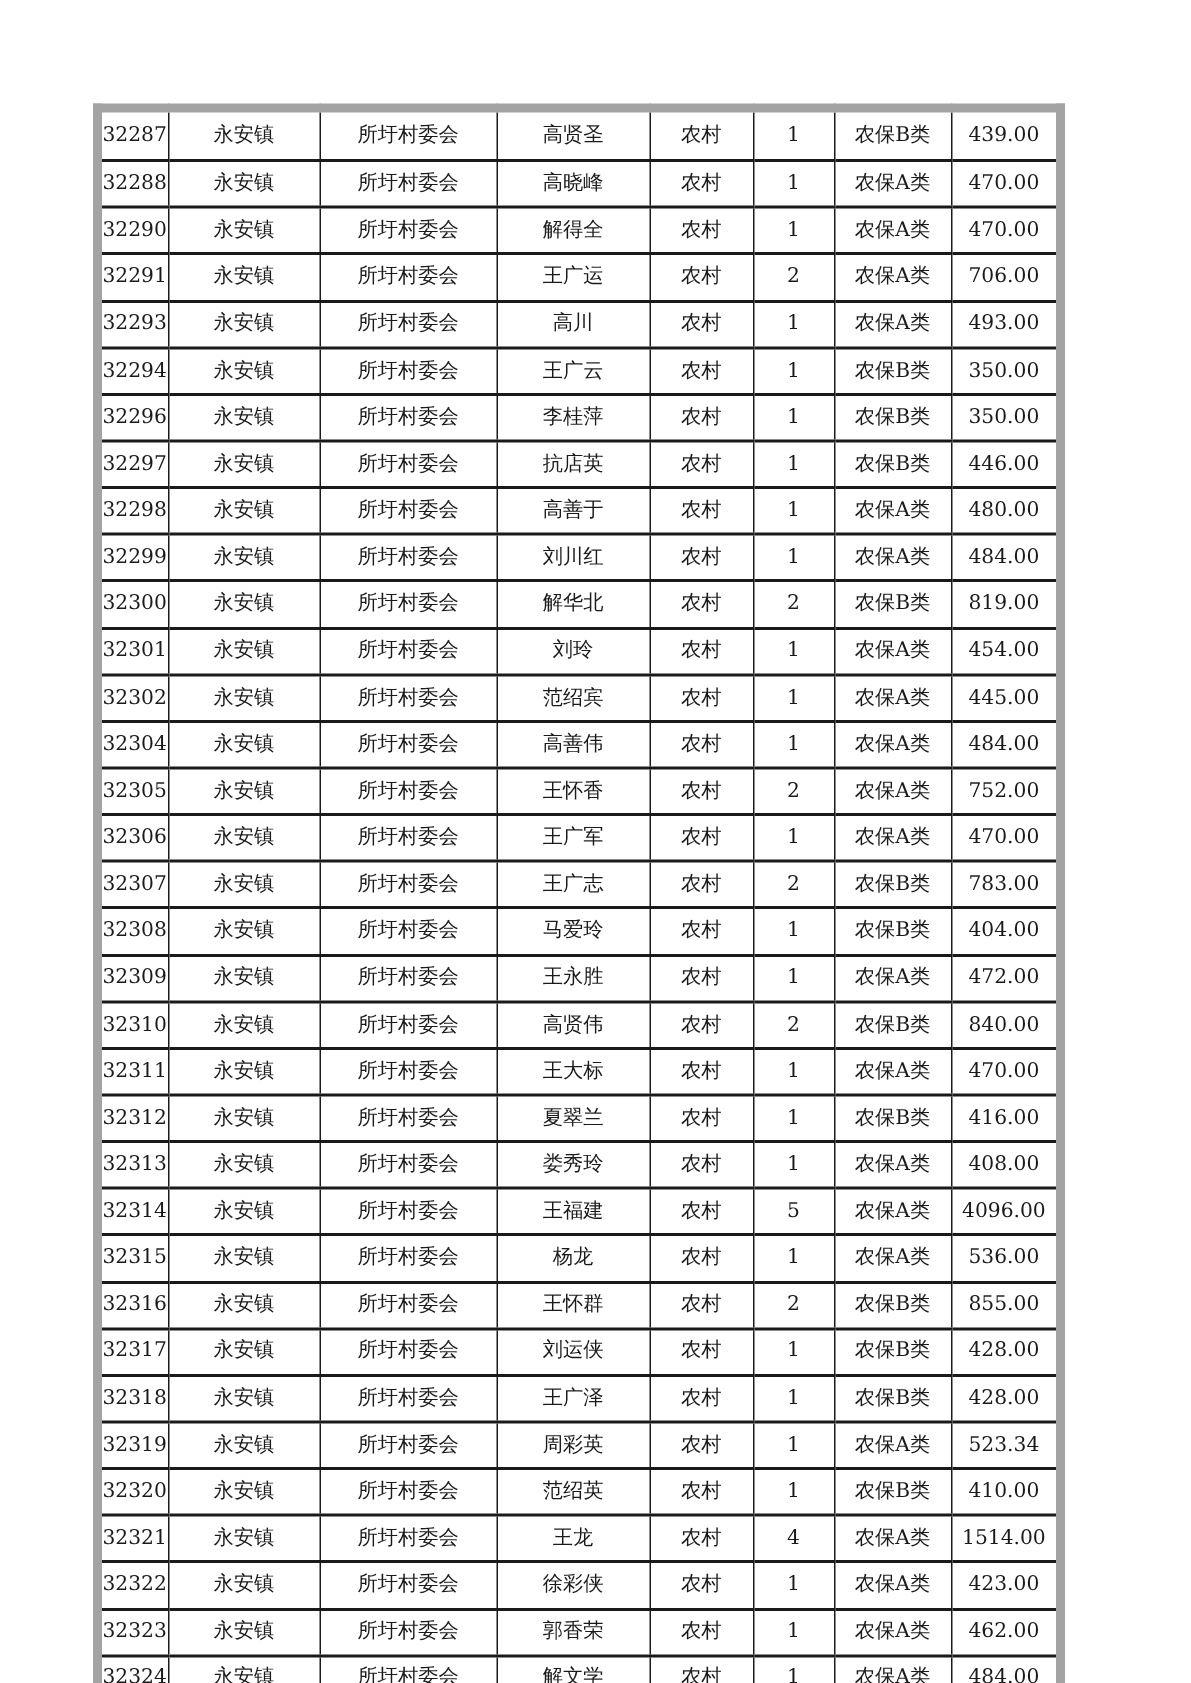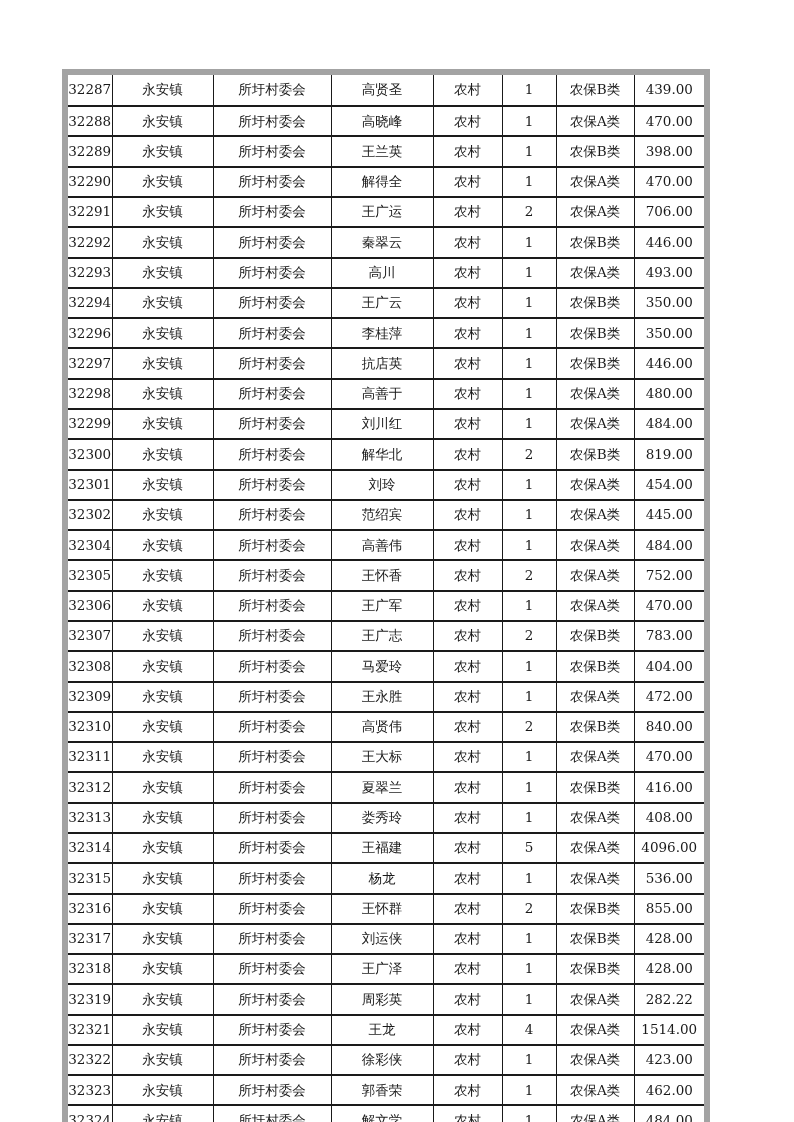--- a/index.html
+++ b/index.html
@@ -79,100 +79,80 @@
           <td>32288</td>
           <td>永安镇</td>
           <td>所圩村委会</td>
           <td>高晓峰</td>
           <td>农村</td>
           <td>1</td>
           <td>农保A类</td>
           <td>470.00</td>
         </tr>
         <tr>
-          <td>32289</td>
-          <td>永安镇</td>
-          <td>所圩村委会</td>
-          <td>王兰英</td>
-          <td>农村</td>
-          <td>1</td>
-          <td>农保B类</td>
-          <td>398.00</td>
-        </tr>
-        <tr>
           <td>32290</td>
           <td>永安镇</td>
           <td>所圩村委会</td>
           <td>解得全</td>
           <td>农村</td>
           <td>1</td>
           <td>农保A类</td>
           <td>470.00</td>
         </tr>
         <tr>
           <td>32291</td>
           <td>永安镇</td>
           <td>所圩村委会</td>
           <td>王广运</td>
           <td>农村</td>
           <td>2</td>
           <td>农保A类</td>
           <td>706.00</td>
         </tr>
         <tr>
-          <td>32292</td>
-          <td>永安镇</td>
-          <td>所圩村委会</td>
-          <td>秦翠云</td>
+          <td>32293</td>
+          <td>永安镇</td>
+          <td>所圩村委会</td>
+          <td>高川</td>
+          <td>农村</td>
+          <td>1</td>
+          <td>农保A类</td>
+          <td>493.00</td>
+        </tr>
+        <tr>
+          <td>32294</td>
+          <td>永安镇</td>
+          <td>所圩村委会</td>
+          <td>王广云</td>
+          <td>农村</td>
+          <td>1</td>
+          <td>农保B类</td>
+          <td>350.00</td>
+        </tr>
+        <tr>
+          <td>32296</td>
+          <td>永安镇</td>
+          <td>所圩村委会</td>
+          <td>李桂萍</td>
+          <td>农村</td>
+          <td>1</td>
+          <td>农保B类</td>
+          <td>350.00</td>
+        </tr>
+        <tr>
+          <td>32297</td>
+          <td>永安镇</td>
+          <td>所圩村委会</td>
+          <td>抗店英</td>
           <td>农村</td>
           <td>1</td>
           <td>农保B类</td>
           <td>446.00</td>
         </tr>
         <tr>
-          <td>32293</td>
-          <td>永安镇</td>
-          <td>所圩村委会</td>
-          <td>高川</td>
-          <td>农村</td>
-          <td>1</td>
-          <td>农保A类</td>
-          <td>493.00</td>
-        </tr>
-        <tr>
-          <td>32294</td>
-          <td>永安镇</td>
-          <td>所圩村委会</td>
-          <td>王广云</td>
-          <td>农村</td>
-          <td>1</td>
-          <td>农保B类</td>
-          <td>350.00</td>
-        </tr>
-        <tr>
-          <td>32296</td>
-          <td>永安镇</td>
-          <td>所圩村委会</td>
-          <td>李桂萍</td>
-          <td>农村</td>
-          <td>1</td>
-          <td>农保B类</td>
-          <td>350.00</td>
-        </tr>
-        <tr>
-          <td>32297</td>
-          <td>永安镇</td>
-          <td>所圩村委会</td>
-          <td>抗店英</td>
-          <td>农村</td>
-          <td>1</td>
-          <td>农保B类</td>
-          <td>446.00</td>
-        </tr>
-        <tr>
           <td>32298</td>
           <td>永安镇</td>
           <td>所圩村委会</td>
           <td>高善于</td>
           <td>农村</td>
           <td>1</td>
           <td>农保A类</td>
           <td>480.00</td>
         </tr>
         <tr>
@@ -366,21 +346,31 @@
           <td>428.00</td>
         </tr>
         <tr>
           <td>32319</td>
           <td>永安镇</td>
           <td>所圩村委会</td>
           <td>周彩英</td>
           <td>农村</td>
           <td>1</td>
           <td>农保A类</td>
-          <td>282.22</td>
+          <td>523.34</td>
+        </tr>
+        <tr>
+          <td>32320</td>
+          <td>永安镇</td>
+          <td>所圩村委会</td>
+          <td>范绍英</td>
+          <td>农村</td>
+          <td>1</td>
+          <td>农保B类</td>
+          <td>410.00</td>
         </tr>
         <tr>
           <td>32321</td>
           <td>永安镇</td>
           <td>所圩村委会</td>
           <td>王龙</td>
           <td>农村</td>
           <td>4</td>
           <td>农保A类</td>
           <td>1514.00</td>

